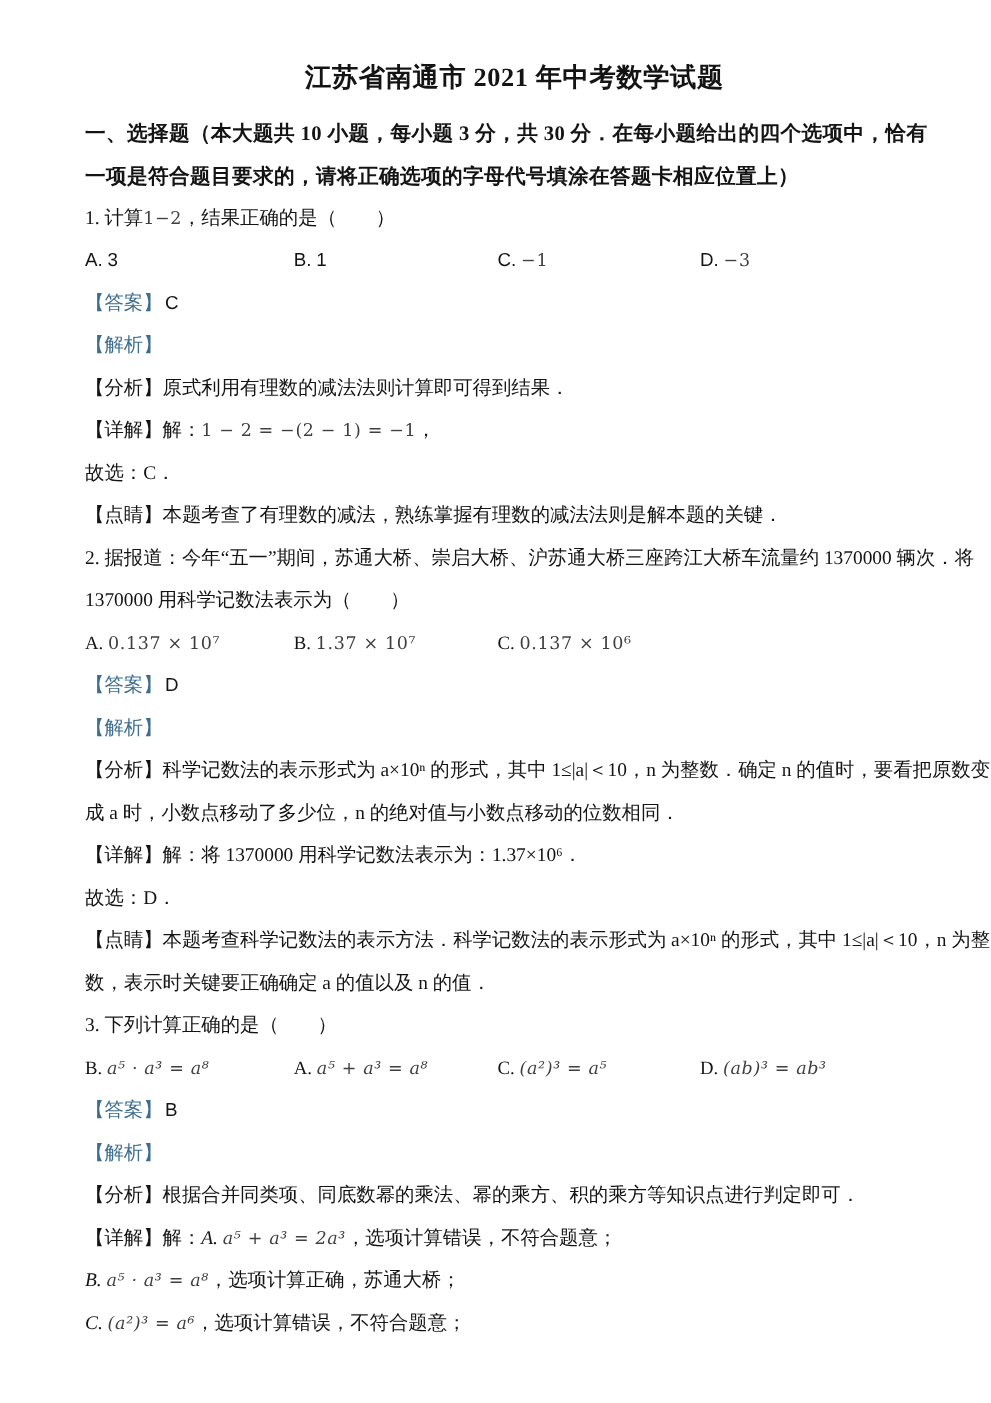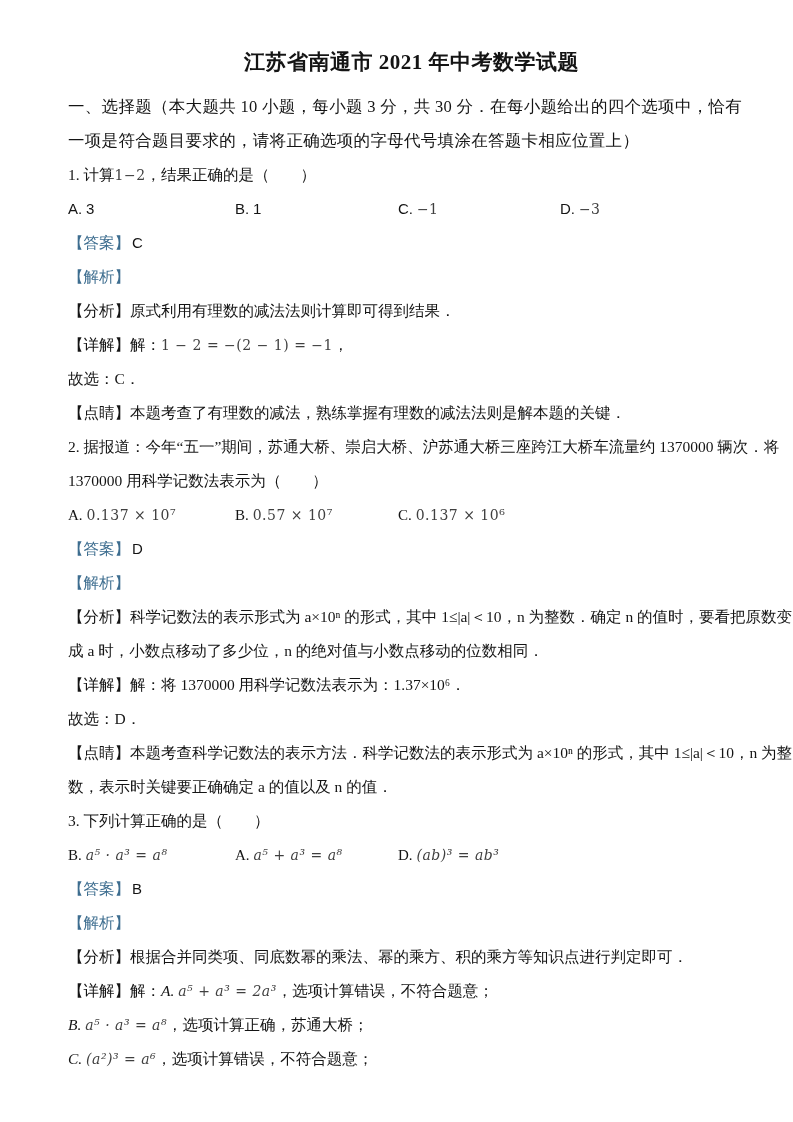--- a/index.html
+++ b/index.html
@@ -21,21 +21,21 @@
     line-height:36px;
     margin-bottom:10px;
     letter-spacing:0.5px;
     white-space:nowrap;
   }
   .line {
     font-size:15.5px;
     line-height:34px;
     white-space:nowrap;
   }
-  .bold { font-weight:normal; font-size:16.5px; letter-spacing:0.3px; }
+  .bold { font-weight:bold; font-size:16.5px; letter-spacing:0.3px; }
   .blue { color:#3d6d8f; }
   .ans-letter { font-family:"Liberation Sans","DejaVu Sans",sans-serif; font-size:15px; padding-left:2px; }
   .math {
     font-family:"DejaVu Serif",serif;
     color:#3f3f3f;
     font-size:14px;
     letter-spacing:0.5px;
   }
   .math.var { font-style:italic; }
   .opt-row {
@@ -79,21 +79,21 @@
 
   <div class="line">故选：C．</div>
 
   <div class="line">【点睛】本题考查了有理数的减法，熟练掌握有理数的减法法则是解本题的关键．</div>
 
   <div class="line">2. 据报道：今年“五一”期间，苏通大桥、崇启大桥、沪苏通大桥三座跨江大桥车流量约 1370000 辆次．将</div>
   <div class="line">1370000 用科学记数法表示为（　　）</div>
 
   <div class="opt-row">
     <span class="opt"><span class="opt-label">A.</span> <span class="math">0.137 × 10⁷</span></span>
-    <span class="opt"><span class="opt-label">B.</span> <span class="math">0.57 × 10⁷</span></span>
+    <span class="opt"><span class="opt-label">B.</span> <span class="math">1.37 × 10⁷</span></span>
     <span class="opt"><span class="opt-label">C.</span> <span class="math">0.137 × 10⁶</span></span>
   </div>
 
   <div class="line"><span class="blue">【答案】</span><span class="ans-letter">D</span></div>
 
   <div class="line blue">【解析】</div>
 
   <div class="line">【分析】科学记数法的表示形式为 a×10ⁿ 的形式，其中 1≤|a|＜10，n 为整数．确定 n 的值时，要看把原数变</div>
   <div class="line">成 a 时，小数点移动了多少位，n 的绝对值与小数点移动的位数相同．</div>
 
@@ -102,20 +102,21 @@
   <div class="line">故选：D．</div>
 
   <div class="line">【点睛】本题考查科学记数法的表示方法．科学记数法的表示形式为 a×10ⁿ 的形式，其中 1≤|a|＜10，n 为整</div>
   <div class="line">数，表示时关键要正确确定 a 的值以及 n 的值．</div>
 
   <div class="line">3. 下列计算正确的是（　　）</div>
 
   <div class="opt-row">
     <span class="opt"><span class="opt-label">B.</span> <span class="math var">a⁵ · a³ = a⁸</span></span>
     <span class="opt"><span class="opt-label">A.</span> <span class="math var">a⁵ + a³ = a⁸</span></span>
+    <span class="opt"><span class="opt-label">C.</span> <span class="math var">(a²)³ = a⁵</span></span>
     <span class="opt"><span class="opt-label">D.</span> <span class="math var">(ab)³ = ab³</span></span>
   </div>
 
   <div class="line"><span class="blue">【答案】</span><span class="ans-letter">B</span></div>
 
   <div class="line blue">【解析】</div>
 
   <div class="line">【分析】根据合并同类项、同底数幂的乘法、幂的乘方、积的乘方等知识点进行判定即可．</div>
 
   <div class="line"><span>【详解】解：</span><span class="it">A.</span> <span class="math var">a⁵ + a³ = 2a³</span><span>，选项计算错误，不符合题意；</span></div>

